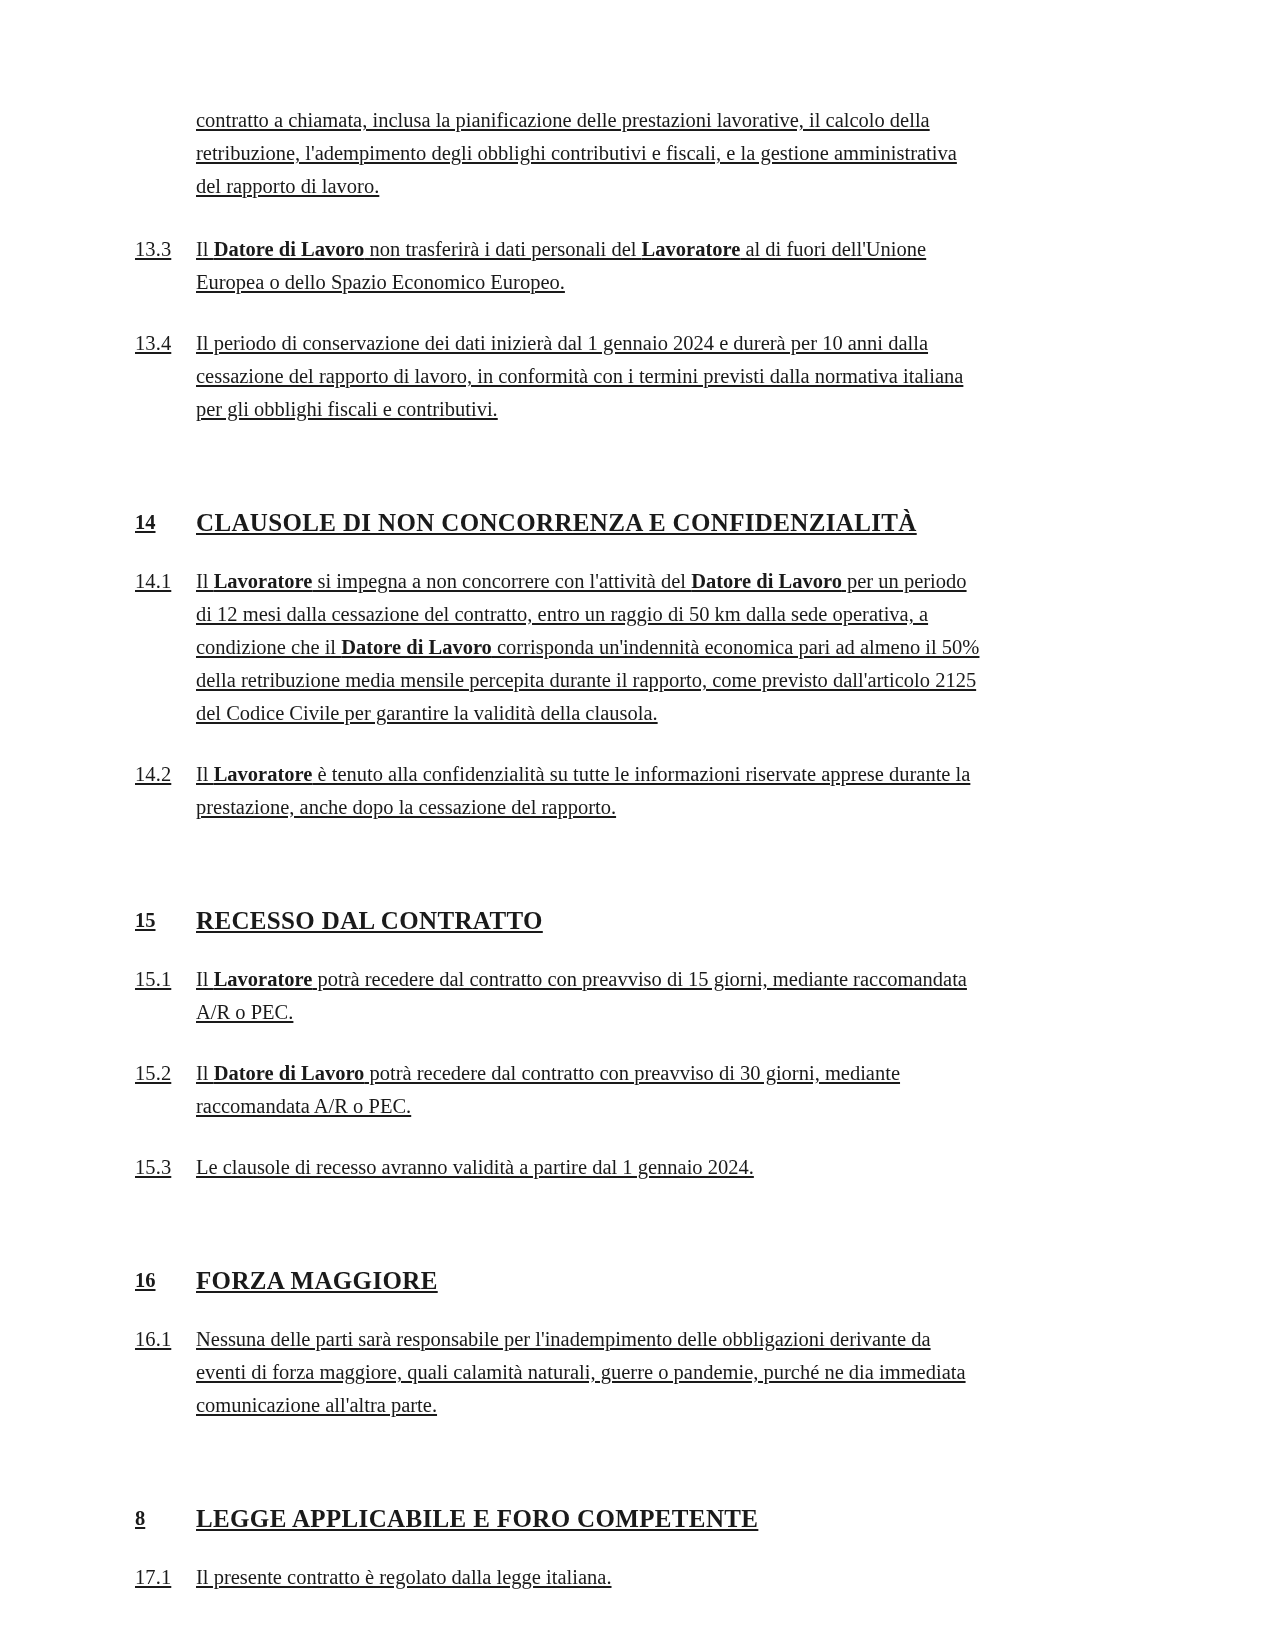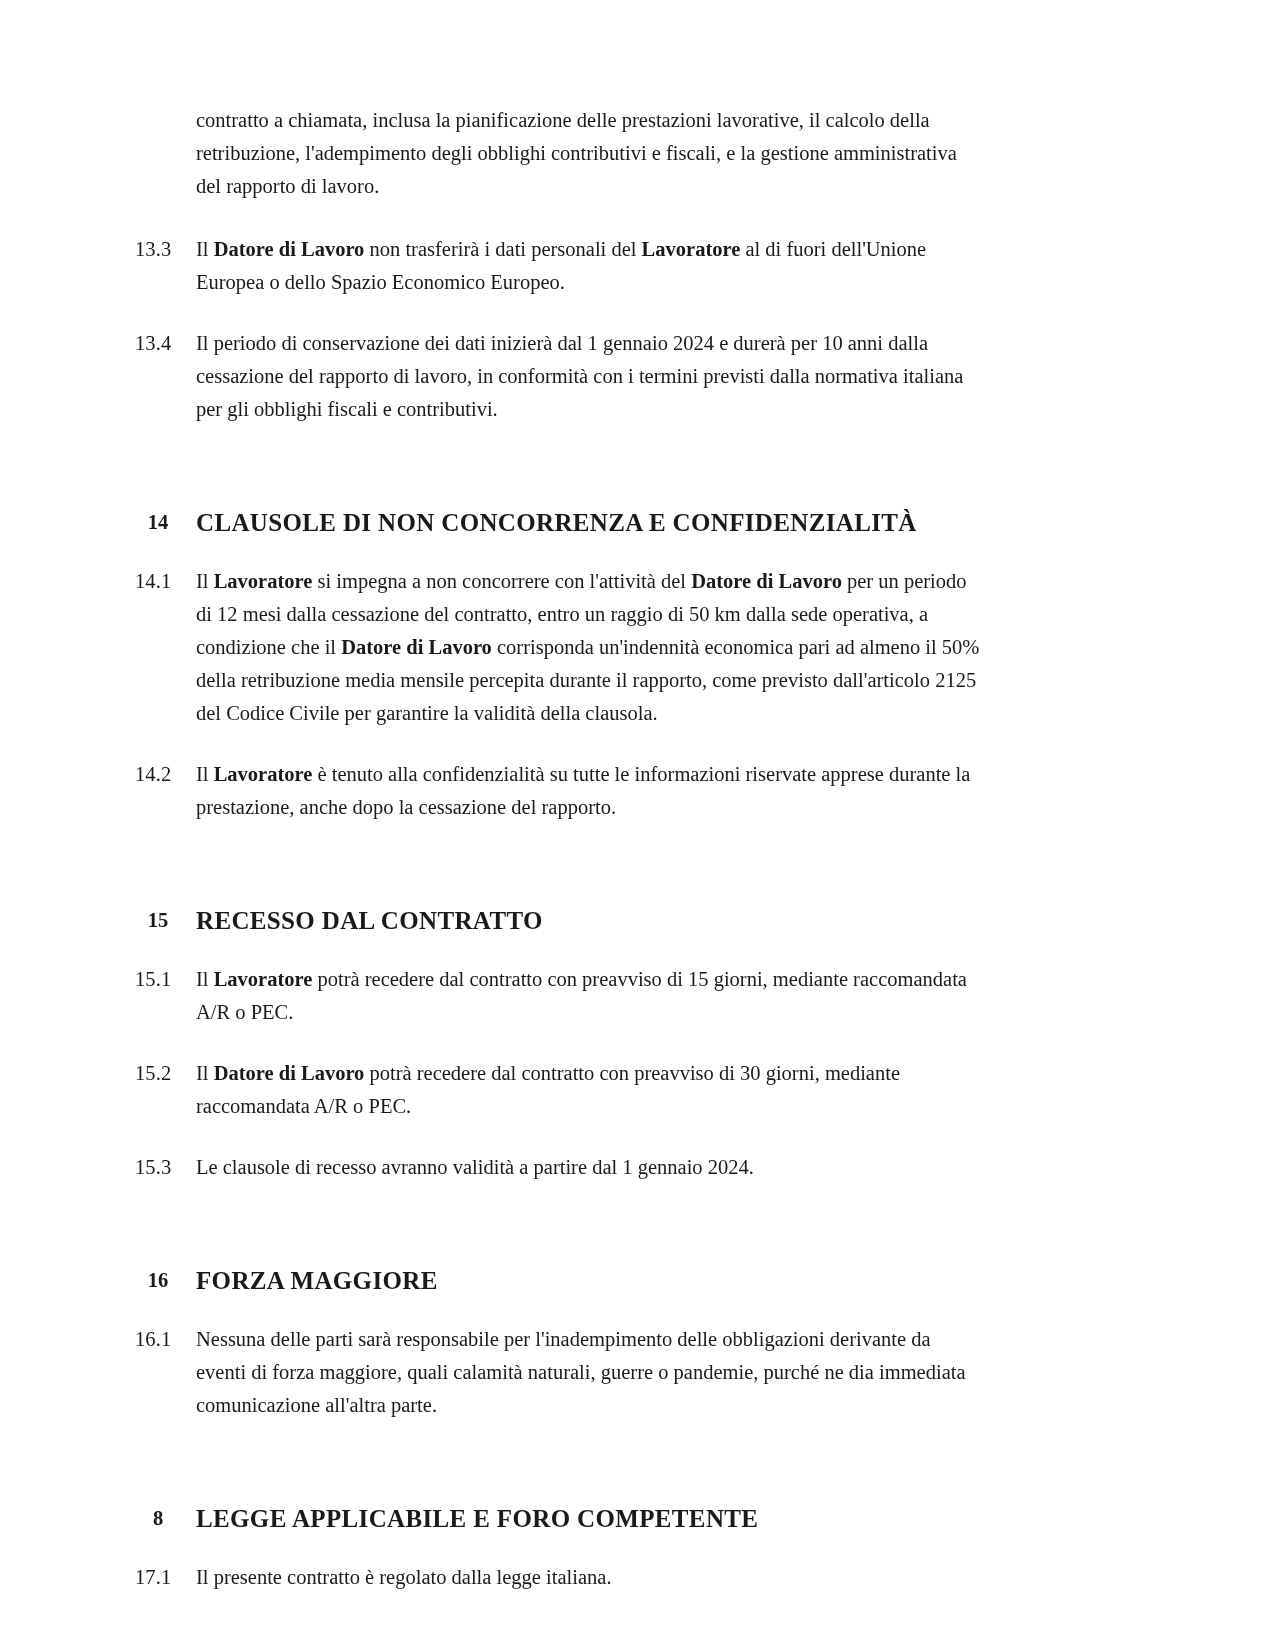--- a/index.html
+++ b/index.html
@@ -15,20 +15,21 @@
     -webkit-font-smoothing: antialiased;
   }
 
   .page {
     position: relative;
     width: 1083px;
     height: 1650px;
     box-sizing: border-box;
     padding: 104px 100px 60px 135px;
     background: #ffffff;
+    text-decoration: underline;
   }
 
   
   .clause {
     display: flex;
     align-items: flex-start;
     margin: 0 0 28px 0;
   }
   .clause-num {
     flex: 0 0 46px;
@@ -64,21 +65,21 @@
     display: flex;
     align-items: flex-start;
     margin: 0 0 26px 0;
   }
   .section-spacer-top {
     height: 52px;
   }
   .section-num {
     flex: 0 0 46px;
     width: 46px;
-    text-align: center;
+    text-align: left;
     padding-right: 0;
     font-size: 20.5px;
     line-height: 33px;
     font-weight: 700;
   }
   .section-title {
     flex: 1 1 auto;
     margin-left: 15px;
     font-size: 25px;
     line-height: 33px;

